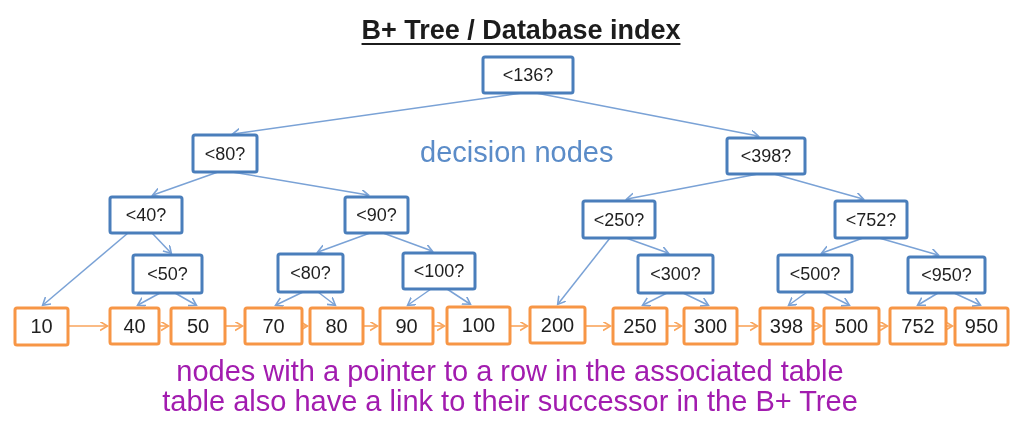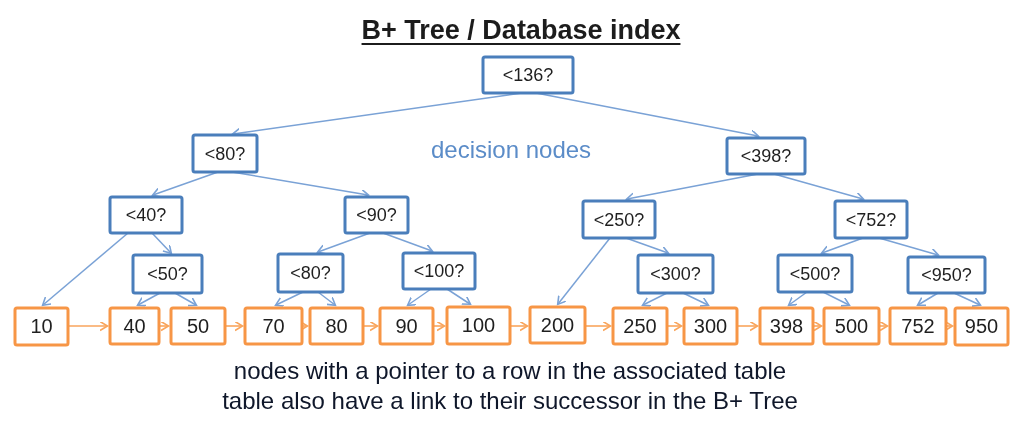--- a/index.html
+++ b/index.html
@@ -9,26 +9,26 @@
   }
   .stage{position:absolute;left:0;top:0;width:1024px;height:424px;}
   h1.title{
     position:absolute;left:0;top:1px;width:1014px;margin:14px;
     text-align:center;font-size:27px;font-weight:600;color:#1c1c1c;
     letter-spacing:0px;
   }
   h1.title span{text-decoration:underline;text-underline-offset:4px;text-decoration-thickness:2px;}
   .decision-label{
     position:absolute;left:420px;top:136px;
-    font-size:24px;color:#5b8cc8;font-weight:400;margin-left:11px;
+    font-size:29px;color:#5b8cc8;font-weight:400;
   }
   svg.canvas{position:absolute;left:0;top:0;}
   .caption{
     position:absolute;left:0;top:356px;width:1020px;text-align:center;
-    color:#0f172a;font-size:24px;line-height:30px;font-weight:400;
+    color:#a21caf;font-size:29px;line-height:30px;font-weight:400;
   }
 </style>
 </head>
 <body>
 
 <div class="stage">
   <h1 class="title"><span>B+ Tree / Database index</span></h1>
   <svg class="canvas" id="tree-svg" width="1024" height="424" viewBox="0 0 1024 424">
       <defs>
         <marker id="arrow-blue" markerWidth="10" markerHeight="10" refX="7" refY="4.5" orient="auto" markerUnits="userSpaceOnUse">

